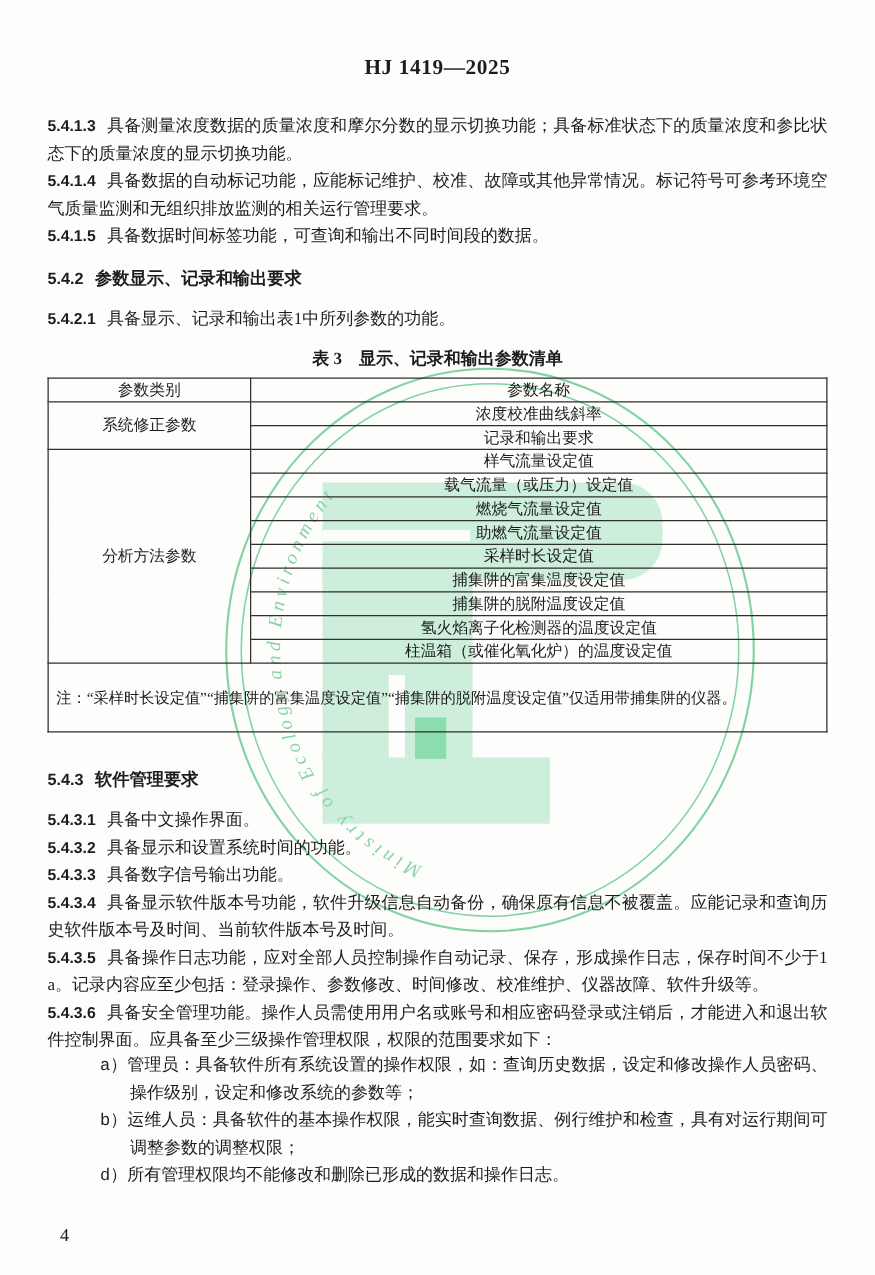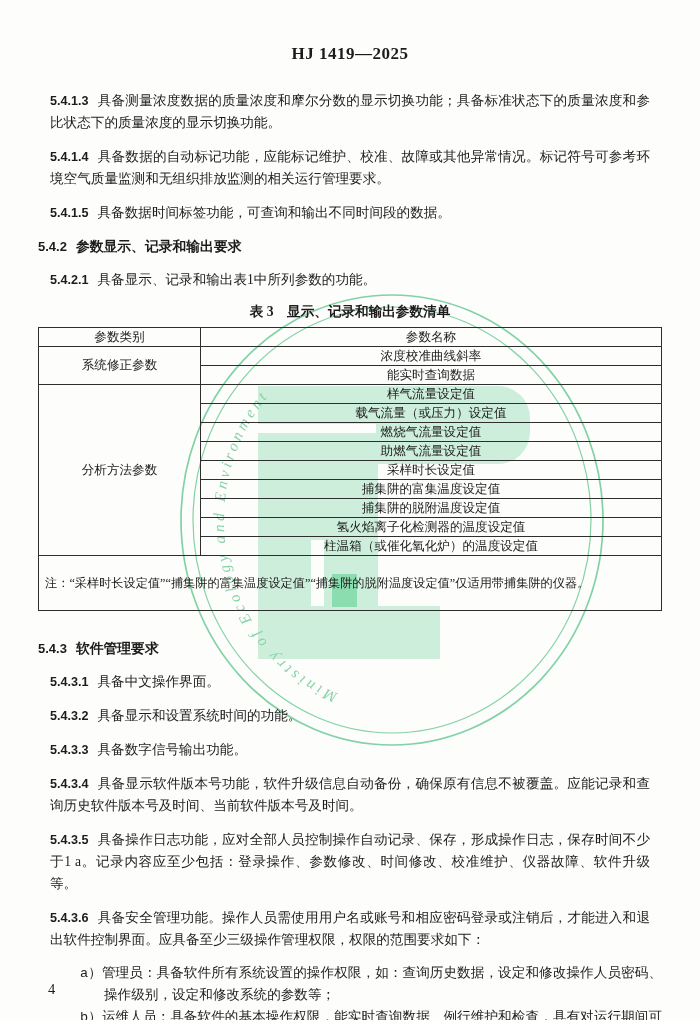--- a/index.html
+++ b/index.html
@@ -3,21 +3,21 @@
 <meta charset="utf-8">
 <style>
   html,body{margin:0;padding:0;}
   body{
     width:700px;height:1020px;position:relative;background:#fdfdfc;
     font-family:"Liberation Serif", serif;color:#1c1c1c;overflow:hidden;
   }
   .watermark{position:absolute;left:0;top:0;z-index:0;pointer-events:none;}
   .content{position:absolute;inset:0;z-index:1;padding:44px 38px 0 38px;box-sizing:border-box;}
   .std-code{font-size:17px;font-weight:bold;letter-spacing:0.5px;margin:0 0 26px 0;text-align:center;}
-  p.clause{margin:12px;font-size:13.6px;line-height:22px;text-align:justify;}
+  p.clause{margin:0;font-size:13.6px;line-height:22px;text-align:justify;}
   .cnum{font-family:"Liberation Sans", sans-serif;font-weight:bold;font-size:12.6px;margin-right:9px;white-space:nowrap;}
   .sec-heading{margin:13px 0 11px 0;font-size:13.8px;line-height:20px;font-weight:bold;}
   .sec-heading .cnum{font-size:13px;}
   .tbl-caption{margin:12px 0 6px 0;font-size:13.6px;font-weight:bold;text-align:center;}
   table.param-table{border-collapse:collapse;width:100%;background:transparent;}
   .param-table th,.param-table td{
     border:1px solid #2e2e2e;font-size:12.6px;font-weight:normal;
     height:18px;padding:0 8px;text-align:center;background:transparent;line-height:17px;
   }
   .param-table td.note-cell{text-align:left;font-size:12.2px;padding:18px 6px;line-height:16px;}
@@ -69,21 +69,21 @@
         <th style="width:26%">参数类别</th>
         <th>参数名称</th>
       </tr>
     </thead>
     <tbody>
         <tr>
           <td rowspan="2">系统修正参数</td>
           <td>浓度校准曲线斜率</td>
         </tr>
         <tr>
-          <td>能实时查询数据</td>
+          <td>记录和输出要求</td>
         </tr>
         <tr>
           <td rowspan="9">分析方法参数</td>
           <td>样气流量设定值</td>
         </tr>
         <tr>
           <td>载气流量（或压力）设定值</td>
         </tr>
         <tr>
           <td>燃烧气流量设定值</td>

